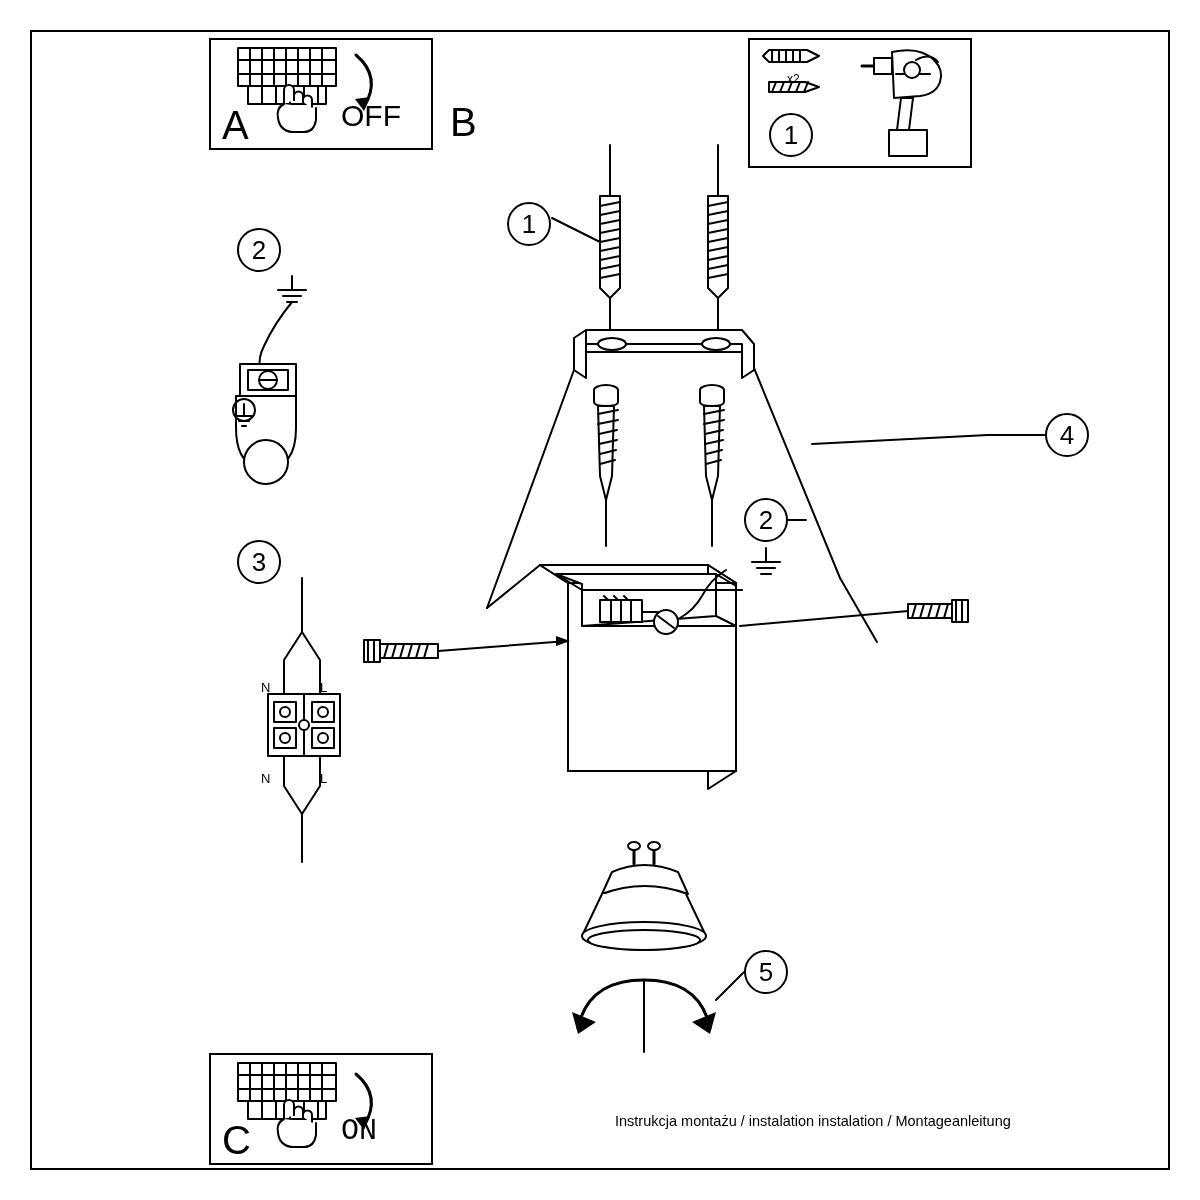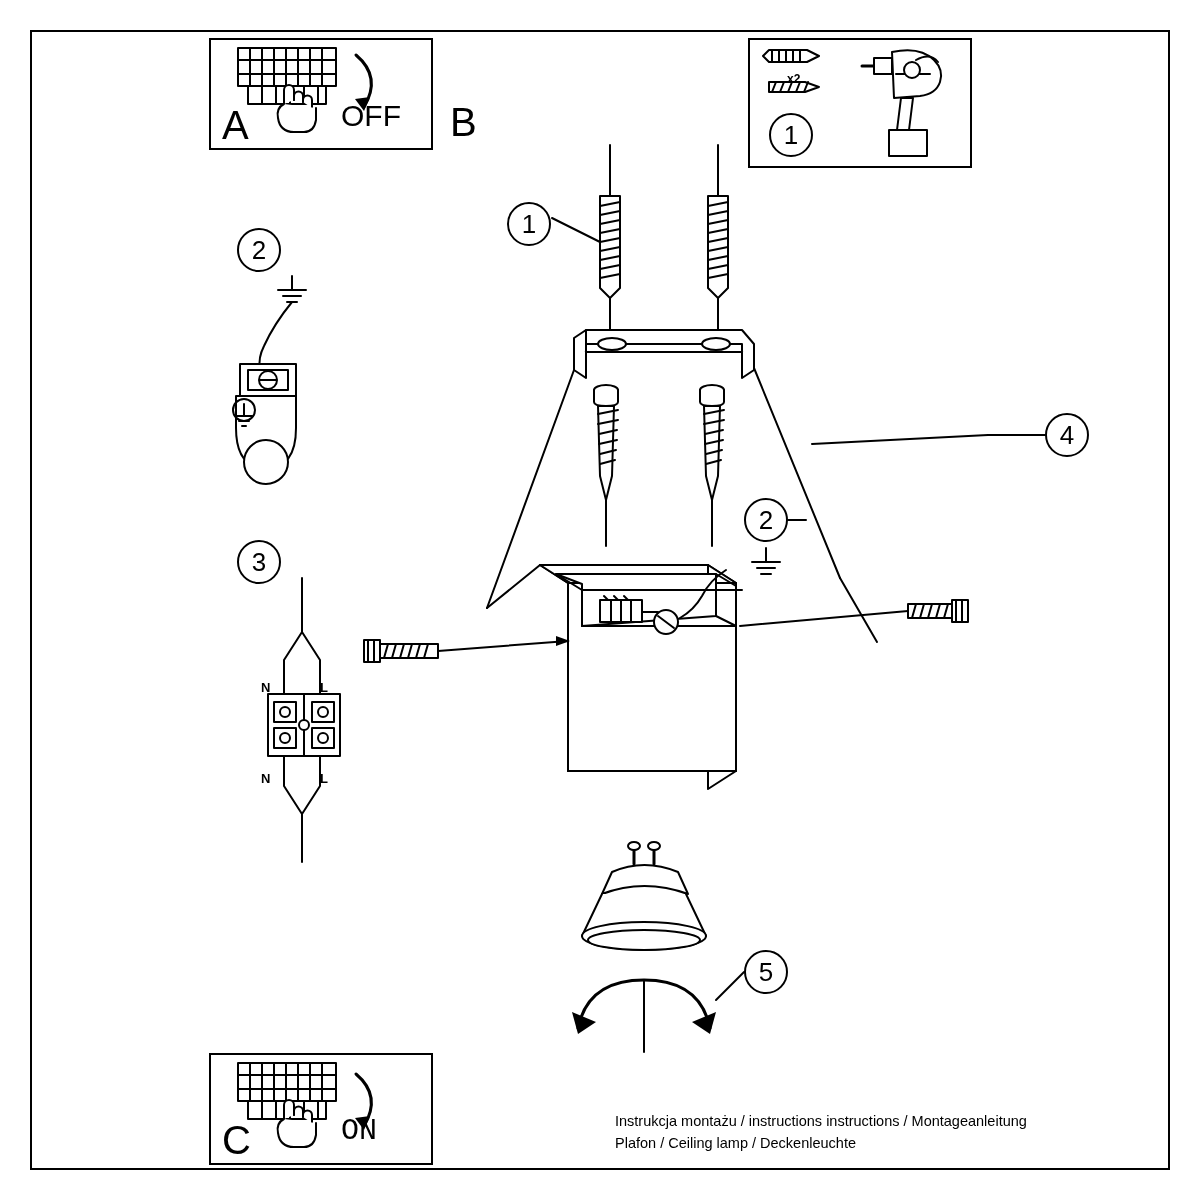--- a/index.html
+++ b/index.html
@@ -31,21 +31,20 @@
     left: 0;
     top: 0;
     width: 1200px;
     height: 1200px;
     pointer-events: none;
   }
   .lbl {
     position: absolute;
     color: #000;
     white-space: nowrap;
-    font-weight: bold;
   }
   .big-letter {
     font-size: 40px;
     font-weight: 400;
   }
   .onoff {
     font-size: 30px;
     font-weight: 400;
   }
   .tiny {
@@ -134,22 +133,21 @@
   <div class="circle-num" style="left:744px; top:498px;">2</div>
   <div class="circle-num" style="left:1045px; top:413px;">4</div>
   <div class="circle-num" style="left:744px; top:950px;">5</div>
 
   <div class="lbl wire-lbl" style="left:261px; top:680px;">N</div>
   <div class="lbl wire-lbl" style="left:320px; top:680px;">L</div>
   <div class="lbl wire-lbl" style="left:261px; top:771px;">N</div>
   <div class="lbl wire-lbl" style="left:320px; top:771px;">L</div>
 
   <div class="footer">
-    <div>Instrukcja montażu / instructions instructions / Montageanleitung</div>
-    <div>Plafon / Ceiling lamp / Deckenleuchte</div>
+    <div>Instrukcja montażu / instalation instalation / Montageanleitung</div>
   </div>
 
   <svg class="layer" viewBox="0 0 1200 1200" xmlns="http://www.w3.org/2000/svg">
     <g fill="none" stroke="#000" stroke-width="2" stroke-linecap="round" stroke-linejoin="round">
 
       <g>
         <rect x="238" y="48" width="98" height="38" fill="#fff"></rect>
         <line x1="238" y1="60" x2="336" y2="60"></line>
         <line x1="238" y1="74" x2="336" y2="74"></line>
         <line x1="250" y1="48" x2="250" y2="86"></line>

